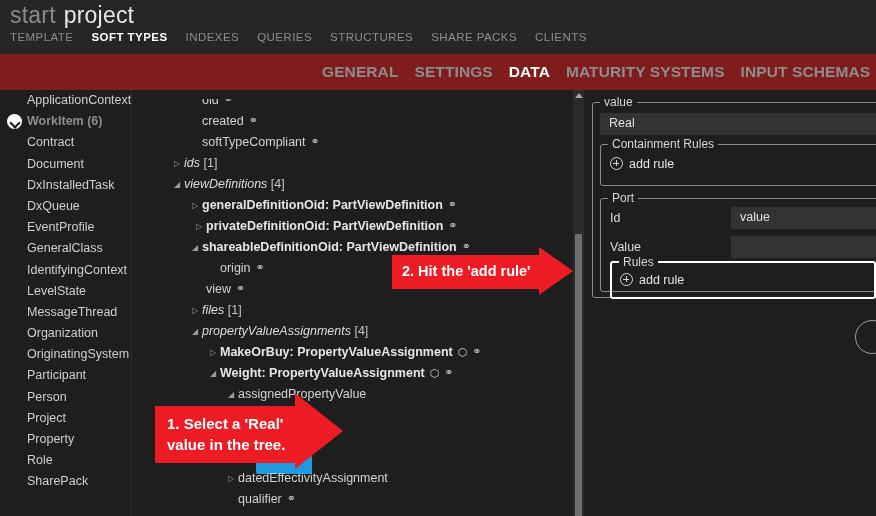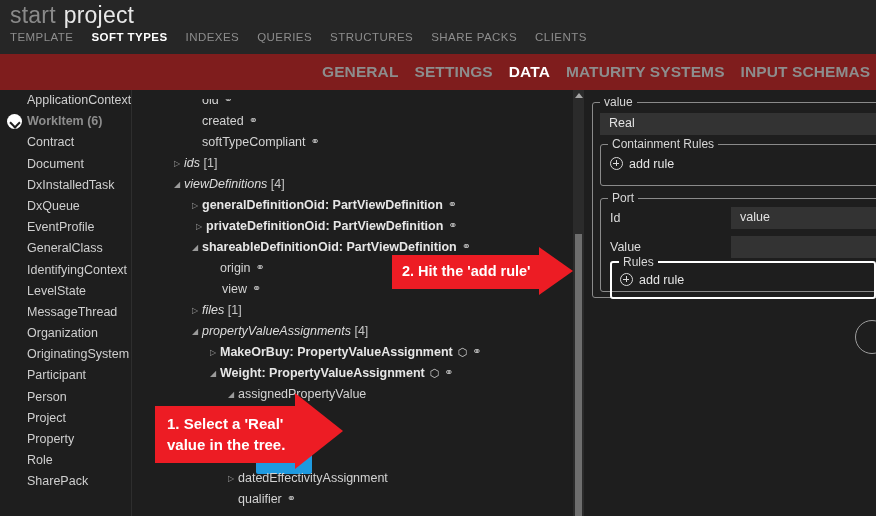--- a/index.html
+++ b/index.html
@@ -163,21 +163,21 @@
       <div class="trow">
         <span class="tw" style="left: 64px;"><span class="arrow closed"></span><span><span class="nm b">privateDefinitionOid:</span><span>  </span><span class="typ">PartViewDefinition</span><span class="lnk">⚭</span></span></span>
       </div>
       <div class="trow">
         <span class="tw" style="left: 60px;"><span class="arrow open"></span><span><span class="nm b">shareableDefinitionOid:</span><span>  </span><span class="typ">PartViewDefinition</span><span class="lnk">⚭</span></span></span>
       </div>
       <div class="trow">
         <span class="tw" style="left: 78px;"><span class="arrow none"></span><span><span class="nm">origin</span><span class="lnk">⚭</span></span></span>
       </div>
       <div class="trow">
-        <span class="tw" style="left: 80px;"><span class="arrow none"></span><span><span class="nm">view</span><span class="lnk">⚭</span></span></span>
+        <span class="tw" style="left: 64px;"><span class="arrow none"></span><span><span class="nm">view</span><span class="lnk">⚭</span></span></span>
       </div>
       <div class="trow">
         <span class="tw" style="left: 60px;"><span class="arrow closed"></span><span><span class="nm i">files</span><span> </span><span class="cnt">[1]</span></span></span>
       </div>
       <div class="trow">
         <span class="tw" style="left: 60px;"><span class="arrow open"></span><span><span class="nm i">propertyValueAssignments</span><span> </span><span class="cnt">[4]</span></span></span>
       </div>
       <div class="trow">
         <span class="tw" style="left: 78px;"><span class="arrow closed"></span><span><span class="nm b">MakeOrBuy:</span><span>  </span><span class="typ">PropertyValueAssignment</span><span class="cube">⬡</span><span class="lnk">⚭</span></span></span>
       </div>

